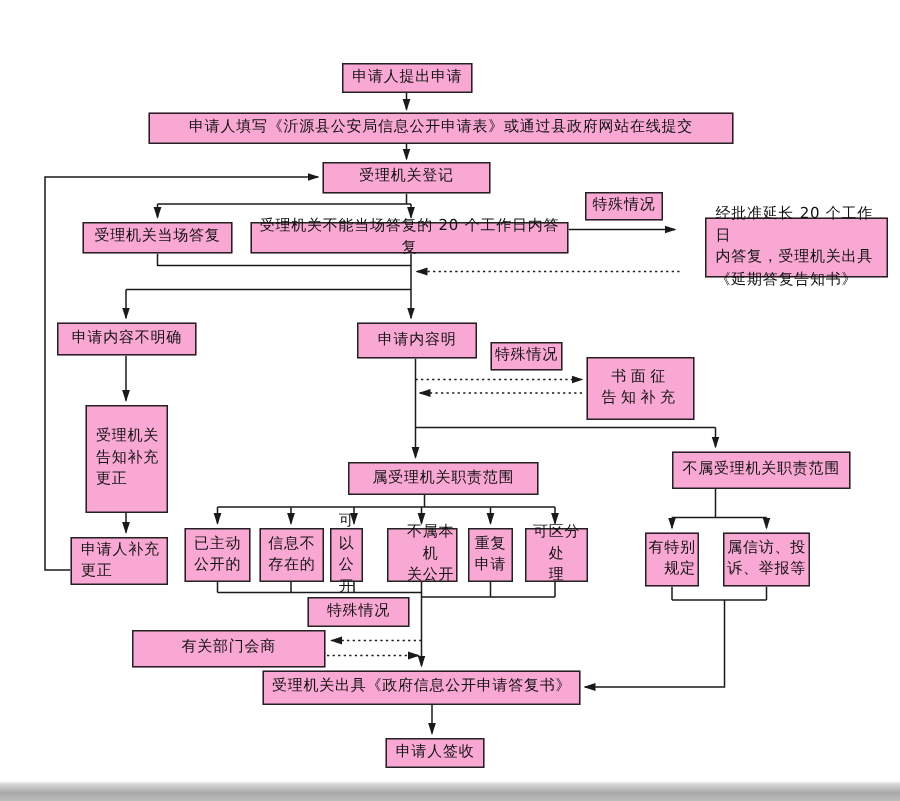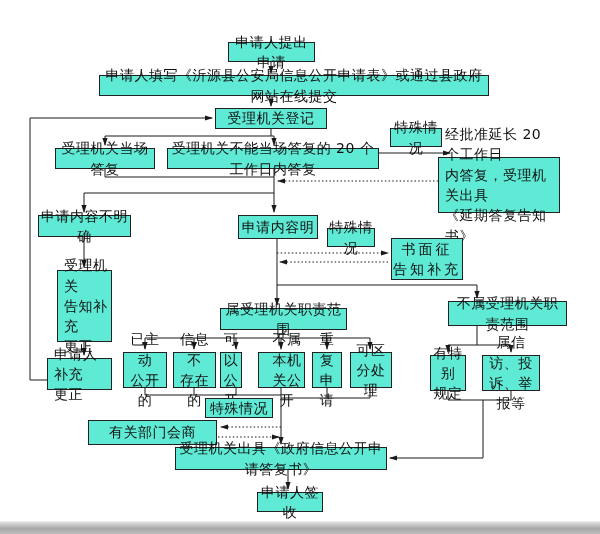--- a/index.html
+++ b/index.html
@@ -3,23 +3,23 @@
 <meta charset="utf-8">
 <style>
   html,body{margin:0;padding:0;background:#fff;}
   #stage{
     position:relative;width:600px;height:534px;background:#ffffff;
     font-family:"DejaVu Sans","Liberation Sans",sans-serif;
     overflow:hidden;border-right:1px solid #e3e3e3;
   }
   .node{
     position:absolute;box-sizing:border-box;
-    border:1px solid #222;background:#5eead4;color:#111;
+    border:1px solid #222;background:#f9a8d4;color:#111;
     display:flex;align-items:center;justify-content:center;
-    text-align:center;font-size:14px;line-height:1.45;
+    text-align:center;font-size:10px;line-height:1.45;
     letter-spacing:0.5px;padding:1px;
   }
   .node span{white-space:pre-line;}
   .node.left{justify-content:flex-start;text-align:left;padding-left:6px;padding-right:3px;}
   .node.wide span{letter-spacing:3px;}
   #edges{position:absolute;left:0;top:0;pointer-events:none;}
   #bottom-bar{
     position:absolute;left:0;bottom:0;width:600px;height:12px;
     background:linear-gradient(#dedede,#a8a8a8 55%,#bdbdbd);
     border-top:1px solid #ededed;
@@ -96,21 +96,21 @@
     </div>
     <div class="node" style="left: 390px; top: 128px; width: 52px; height: 19px; border-color: rgb(34, 34, 34);">
       <span>特殊情况</span>
     </div>
     <div class="node" style="left: 55px; top: 148px; width: 100px; height: 21px; border-color: rgb(34, 34, 34);">
       <span>受理机关当场答复</span>
     </div>
     <div class="node" style="left: 167px; top: 148px; width: 212px; height: 21px; border-color: rgb(34, 34, 34);">
       <span>受理机关不能当场答复的 20 个工作日内答复</span>
     </div>
-    <div class="node left" style="left: 438px; top: 145px; width: 122px; height: 56px; border-color: rgb(34, 34, 34); margin-top: 12px;">
+    <div class="node left" style="left: 470px; top: 145px; width: 122px; height: 40px; border-color: rgb(34, 34, 34);">
       <span>经批准延长 20 个工作日
 内答复，受理机关出具
 《延期答复告知书》</span>
     </div>
     <div class="node" style="left: 38px; top: 215px; width: 93px; height: 22px; border-color: rgb(34, 34, 34);">
       <span>申请内容不明确</span>
     </div>
     <div class="node" style="left: 238px; top: 215px; width: 80px; height: 24px; border-color: rgb(34, 34, 34);">
       <span>申请内容明</span>
     </div>
@@ -119,21 +119,21 @@
     </div>
     <div class="node wide" style="left: 391px; top: 238px; width: 72px; height: 42px; border-color: rgb(34, 34, 34);">
       <span>书面征
 告知补充</span>
     </div>
     <div class="node left" style="left: 57px; top: 270px; width: 55px; height: 72px; border-color: rgb(34, 34, 34);">
       <span>受理机关
 告知补充
 更正</span>
     </div>
-    <div class="node" style="left: 220px; top: 308px; width: 127px; height: 22px; border-color: rgb(34, 34, 34);">
+    <div class="node" style="left: 232px; top: 308px; width: 127px; height: 22px; border-color: rgb(34, 34, 34);">
       <span>属受理机关职责范围</span>
     </div>
     <div class="node" style="left: 418px; top: 301px; width: 119px; height: 25px; border-color: rgb(34, 34, 34); margin-left: 30px;">
       <span>不属受理机关职责范围</span>
     </div>
     <div class="node left" style="left: 47px; top: 358px; width: 65px; height: 32px; border-color: rgb(34, 34, 34);">
       <span>申请人补充
 更正</span>
     </div>
     <div class="node" style="left: 123px; top: 352px; width: 44px; height: 36px; border-color: rgb(34, 34, 34);">
@@ -153,21 +153,21 @@
 关公开</span>
     </div>
     <div class="node" style="left: 312px; top: 352px; width: 30px; height: 36px; border-color: rgb(34, 34, 34);">
       <span>重复
 申请</span>
     </div>
     <div class="node" style="left: 350px; top: 352px; width: 42px; height: 36px; border-color: rgb(34, 34, 34);">
       <span>可区分处
 理</span>
     </div>
-    <div class="node" style="left: 430px; top: 355px; width: 36px; height: 36px; border-color: rgb(34, 34, 34);">
+    <div class="node" style="left: 430px; top: 355px; width: 36px; height: 36px; border-color: rgb(34, 34, 34); text-align: right;">
       <span>有特别
 规定</span>
     </div>
     <div class="node" style="left: 482px; top: 355px; width: 58px; height: 36px; border-color: rgb(34, 34, 34);">
       <span>属信访、投
 诉、举报等</span>
     </div>
     <div class="node" style="left: 205px; top: 398px; width: 68px; height: 20px; border-color: rgb(34, 34, 34);">
       <span>特殊情况</span>
     </div>

